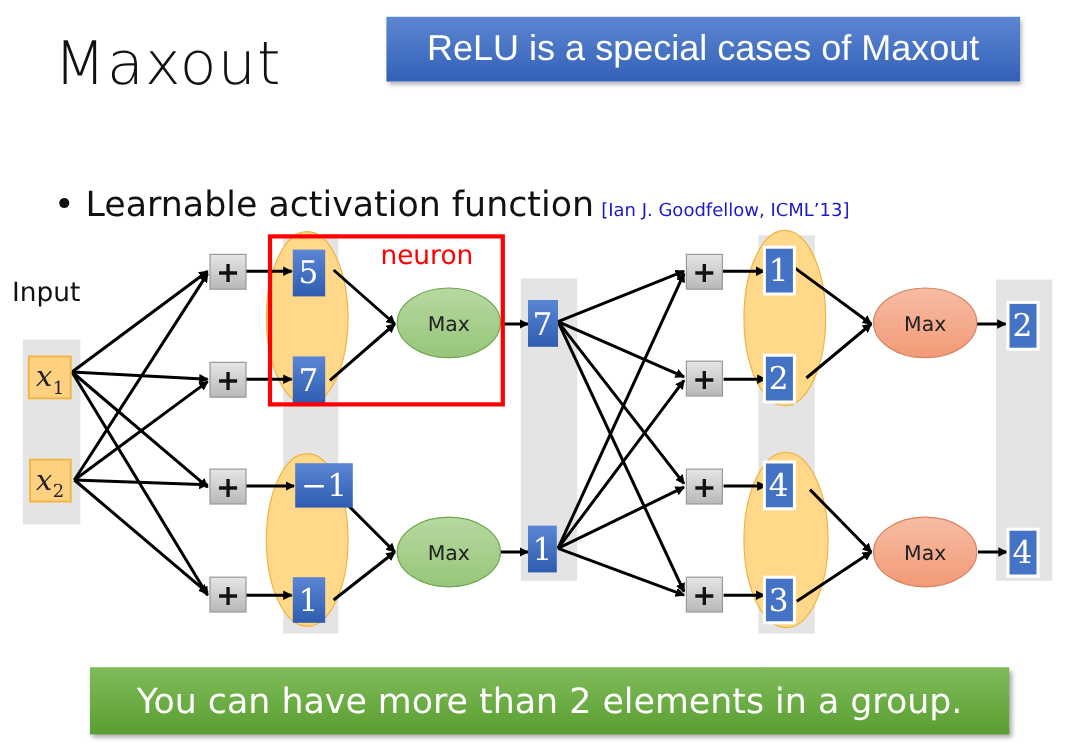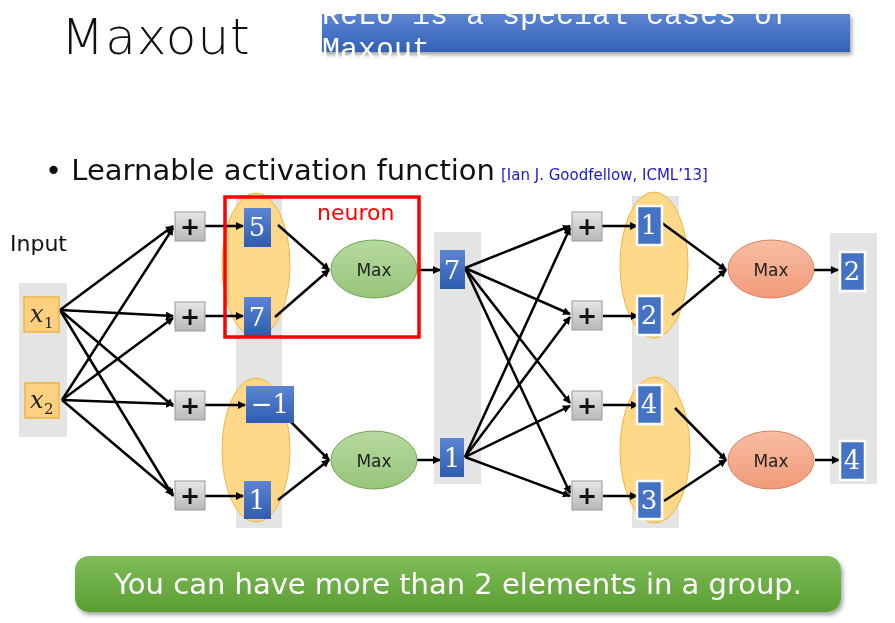--- a/index.html
+++ b/index.html
@@ -1,21 +1,21 @@
 <!DOCTYPE html>
 <html><head>
 <meta charset="utf-8">
 <style>
   html, body { margin:0; padding:0; background:#fff; }
   body { width:895px; height:623px; position:relative; overflow:hidden; font-family:"Liberation Sans", sans-serif; }
-  .title { position:absolute; left:45px; top:8px; font-size:50px; color:#111; font-family:"DejaVu Sans", sans-serif; font-weight:200; letter-spacing:1px;margin-left:16px; }
-  .callout-blue { position:absolute; left:322px; top:14px; width:528px; height:38px; background:linear-gradient(#5d86d2,#3361b8); color:#fff; font-size:30px; display:flex; align-items:center; justify-content:center; box-shadow:2px 3px 4px rgba(0,0,0,0.35); font-family:Liberation Mono, monospace; }
+  .title { position:absolute; left:45px; top:24px; font-size:50px; color:#111; font-family:"DejaVu Sans", sans-serif; font-weight:200; letter-spacing:1px; }
+  .callout-blue { position:absolute; left:322px; top:14px; width:528px; height:54px; background:linear-gradient(#5d86d2,#3361b8); color:#fff; font-size:30px; display:flex; align-items:center; justify-content:center; box-shadow:2px 3px 4px rgba(0,0,0,0.35); font-family:Liberation Sans, sans-serif; }
   .bullet { position:absolute; left:45px; top:128px; font-size:29px; color:#111; font-family:"DejaVu Sans", sans-serif;margin-top:25px; }
   .bullet .ref { font-size:15px; color:#1a1acc; margin-left:6px; }
-  .callout-green { position:absolute; left:75px; top:556px; width:766px; height:56px; background:linear-gradient(#7fbc5a,#5a9e31); color:#fff; font-size:29px; display:flex; align-items:center; justify-content:center; box-shadow:2px 3px 4px rgba(0,0,0,0.35); font-family:"DejaVu Sans", sans-serif;border-radius:14px; }
+  .callout-green { position:absolute; left:75px; top:556px; width:766px; height:56px; background:linear-gradient(#7fbc5a,#5a9e31); color:#fff; font-size:29px; display:flex; align-items:center; justify-content:center; box-shadow:2px 3px 4px rgba(0,0,0,0.35); font-family:"DejaVu Sans", sans-serif; }
   svg#net { position:absolute; left:0; top:0; }
   .num { font-family:"DejaVu Serif", serif; fill:#fff; font-size:26px; }
   .maxlbl { font-family:"DejaVu Sans", sans-serif; font-size:17px; fill:#222; }
   .plus { font-family:"DejaVu Sans", sans-serif; font-size:24px; fill:#111; font-weight:bold; }
   .xlbl { font-family:"DejaVu Serif", serif; font-style:italic; font-size:24px; fill:#222; }
   .xsub { font-family:"DejaVu Serif", serif; font-size:15px; fill:#222; }
   .inputlbl { font-family:"DejaVu Sans", sans-serif; font-size:22px; fill:#111; }
   .neuronlbl { font-family:"DejaVu Sans", sans-serif; font-size:22px; fill:#f00; }
 </style>
 </head>

